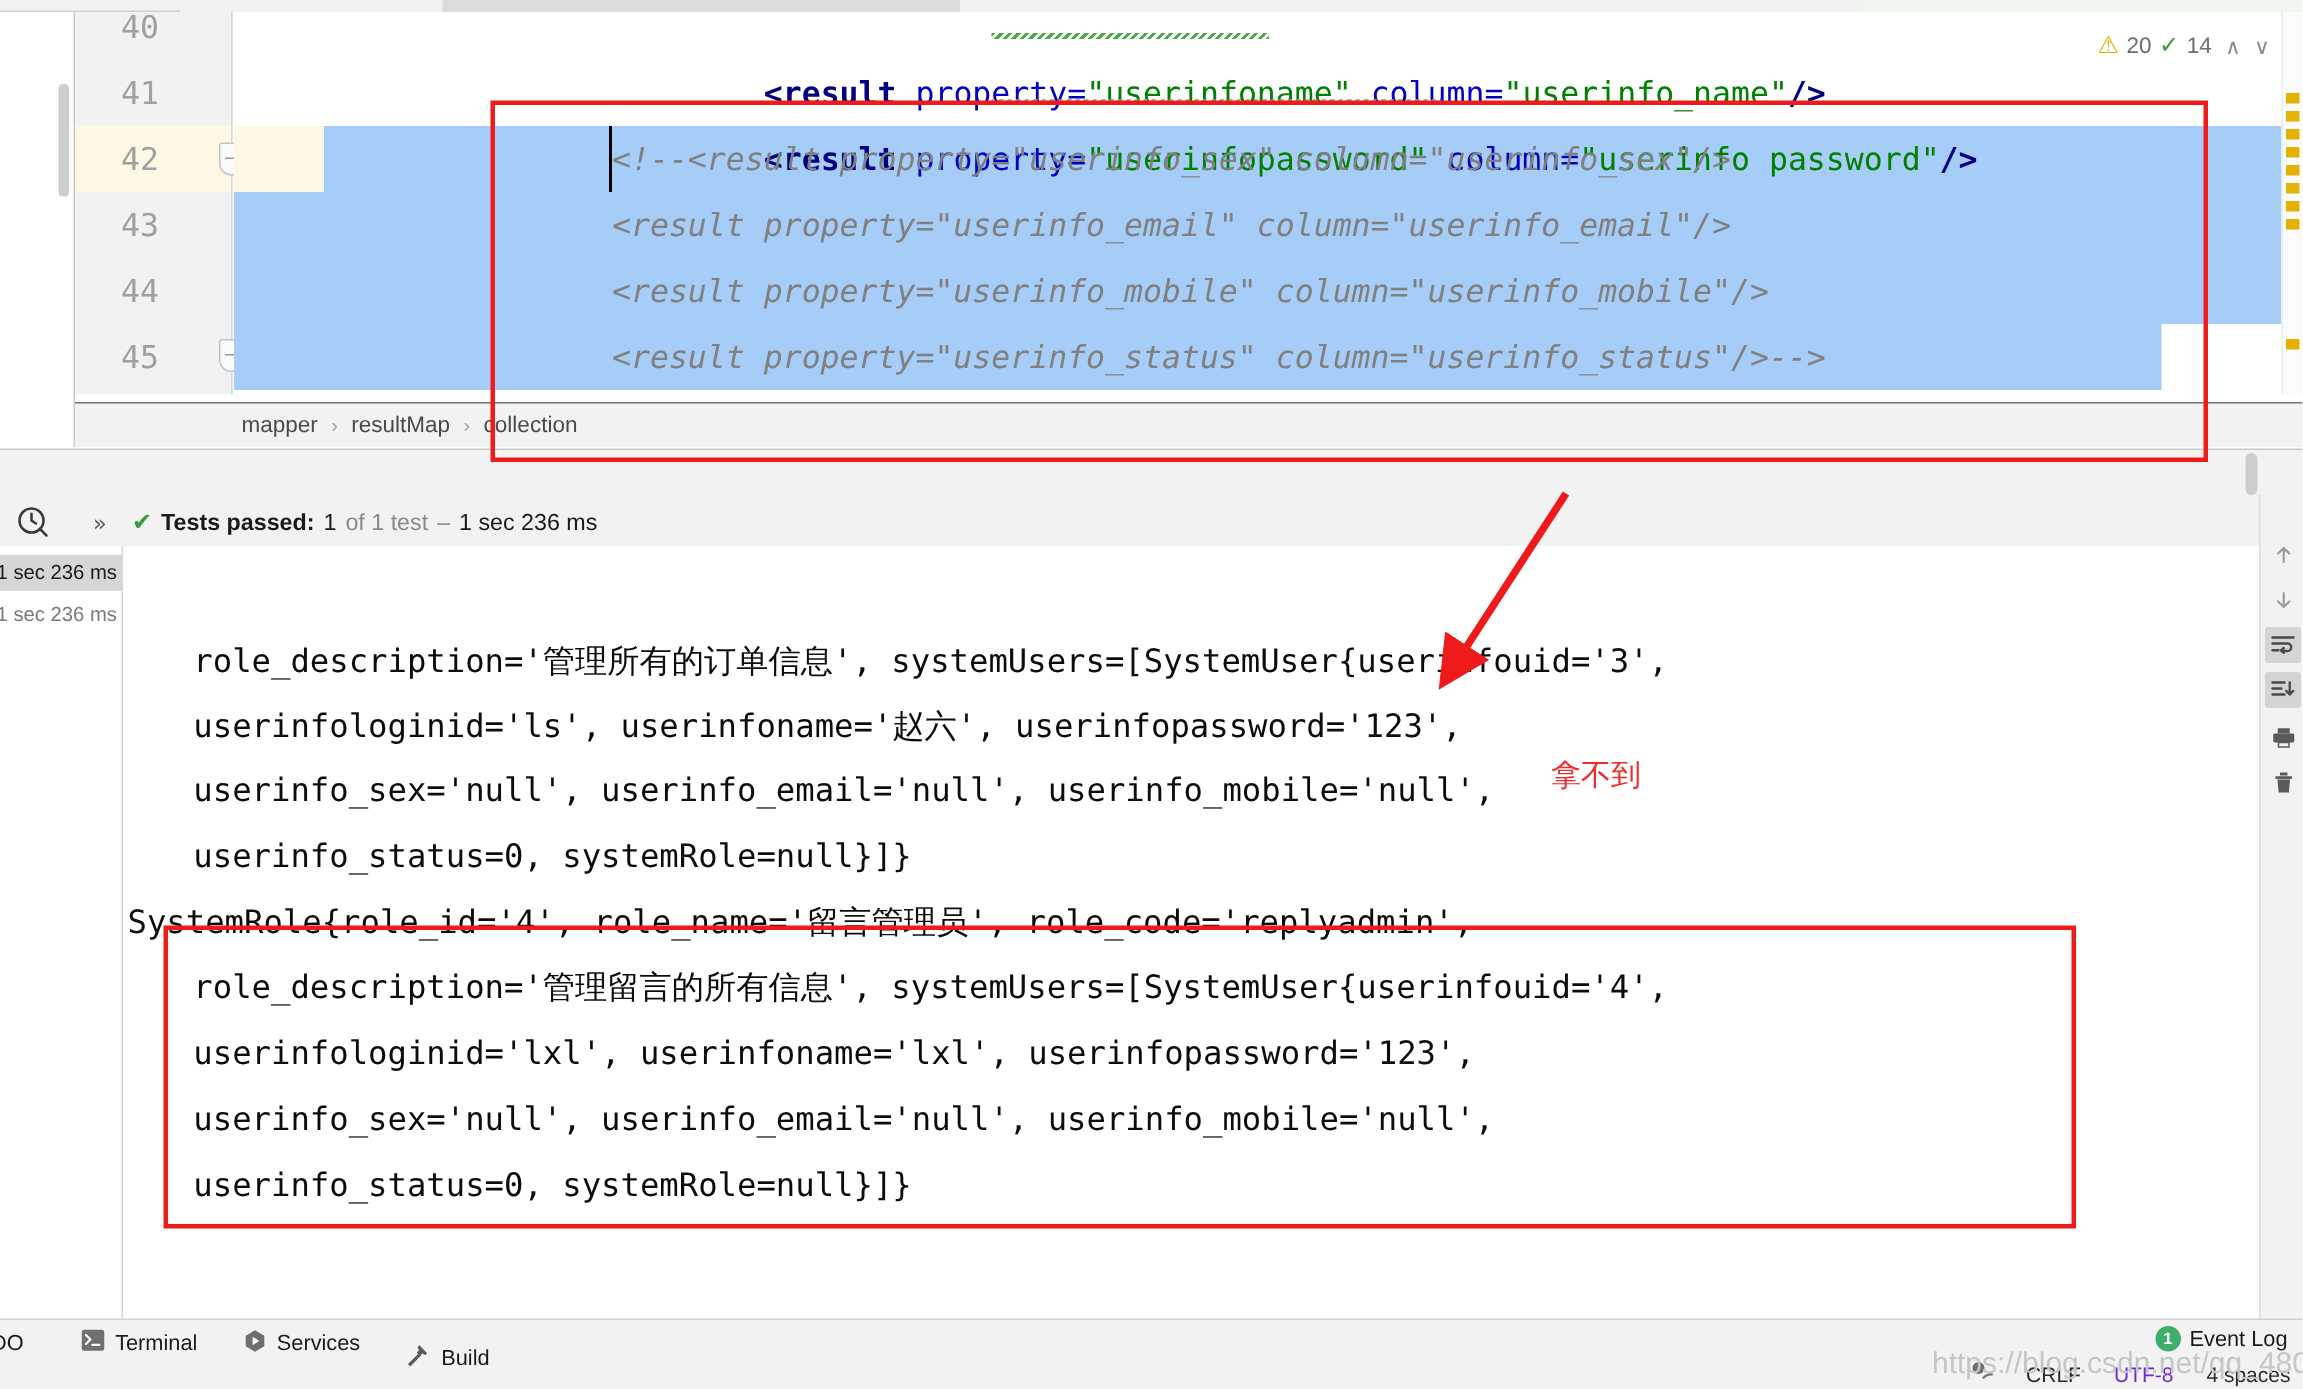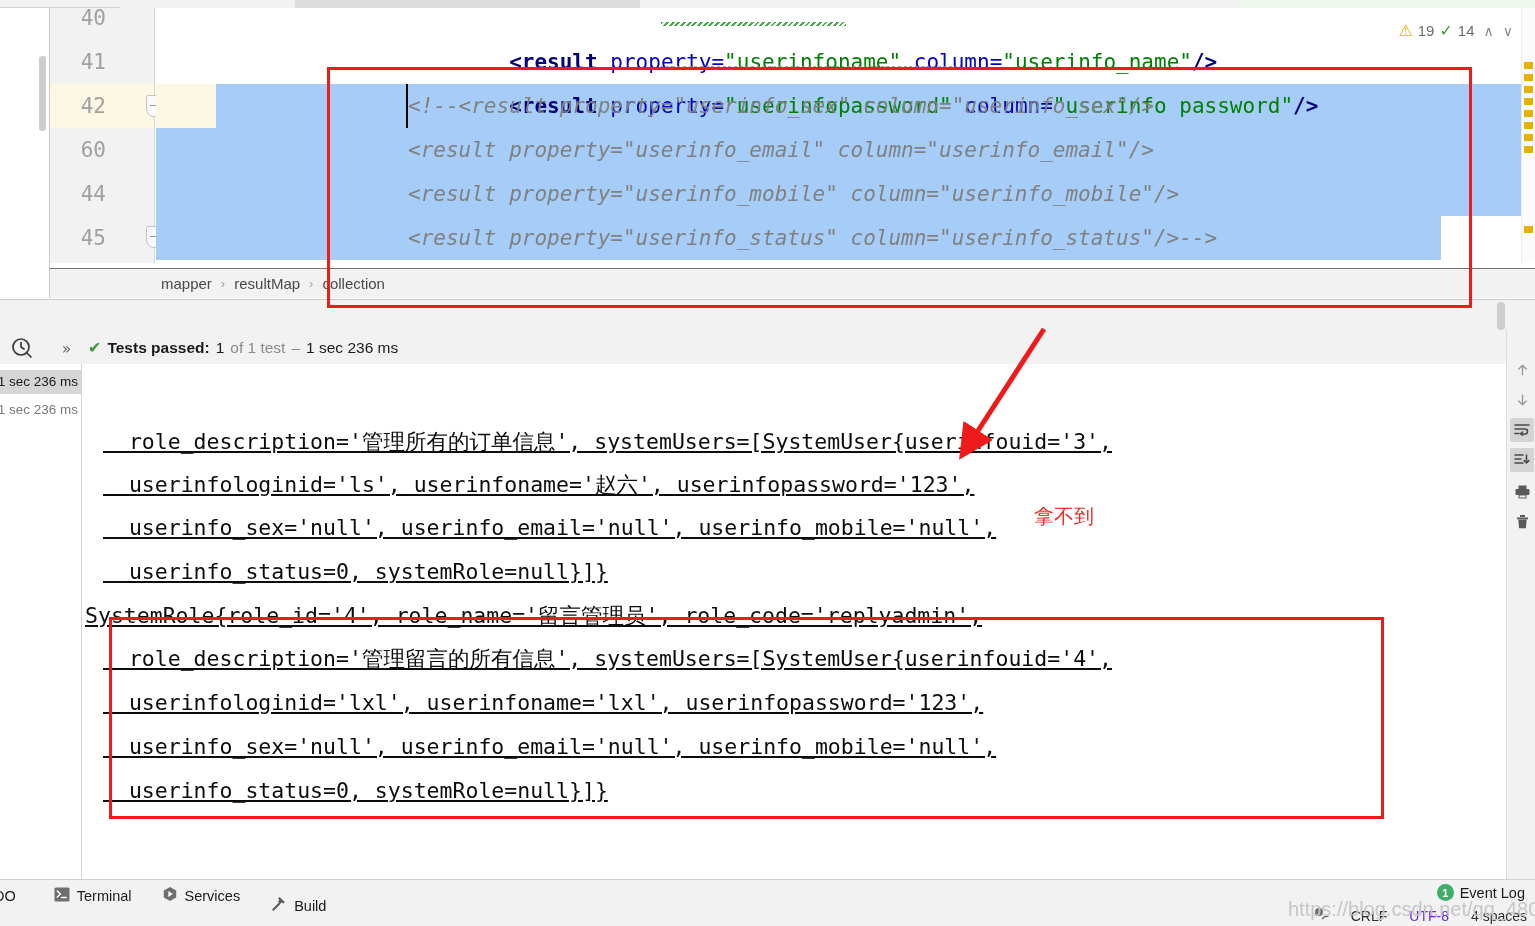--- a/index.html
+++ b/index.html
@@ -147,21 +147,21 @@
   .tt-row.sel { background: #d6d6d6; color: #1a1a1a; }
   .tt-row.plain { color: #7a7a7a; }
 
   .console {
     position: absolute; left: 83px; top: 64px; width: 1422px; height: 515px;
     background: #ffffff; overflow: hidden;
   }
   .console-line {
     position: absolute; left: 0; white-space: pre; height: 44px; line-height: 44px;
     font-family: "DejaVu Sans Mono", monospace;
-    font-size: 21.5px; color: #0c0c0c; text-decoration: underline;
+    font-size: 21.5px; color: #0c0c0c;
   }
 
   
   .run-side {
     position: absolute; left: 1506px; top: 330px; width: 29px; height: 549px;
     background: #f2f2f2; border-left: 1px solid #dcdcdc;
   }
   .side-btn {
     position: absolute; left: 3px; width: 24px; height: 24px;
     display: flex; align-items: center; justify-content: center;
@@ -233,21 +233,21 @@
     <div class="pane-scrollbar"></div>
   </div>
 
   <div class="editor">
 
     <div class="gutter">
       <div class="gutter-hl" style="top:76px;"></div>
       <div class="gutter-line" style="top:-12px;">40</div>
       <div class="gutter-line" style="top:32px;">41</div>
       <div class="gutter-line" style="top:76px;">42</div>
-      <div class="gutter-line" style="top:120px;">60</div>
+      <div class="gutter-line" style="top:120px;">43</div>
       <div class="gutter-line" style="top:164px;">44</div>
       <div class="gutter-line" style="top:208px;">45</div>
       <div class="fold-rail" style="top:0px;height:255px;"></div>
       <div class="fold-marker" style="top:87px;"></div>
       <div class="fold-marker" style="top:218px;"></div>
     </div>
 
     <div class="code-area">
       <div class="row-hl" style="top:76px;"></div>
 
@@ -269,21 +269,21 @@
       <div class="code-line tok-comment" style="top:76px;left:252px;">&lt;!--&lt;result property="userinfo_sex" column="userinfo_sex"/&gt;</div>
       <div class="code-line tok-comment" style="top:120px;left:252px;">&lt;result property="userinfo_email" column="userinfo_email"/&gt;</div>
       <div class="code-line tok-comment" style="top:164px;left:252px;">&lt;result property="userinfo_mobile" column="userinfo_mobile"/&gt;</div>
       <div class="code-line tok-comment" style="top:208px;left:252px;">&lt;result property="userinfo_status" column="userinfo_status"/&gt;--&gt;</div>
 
       <div class="caret" style="left:250px;top:76px;height:44px;"></div>
     </div>
 
     <div class="inspect-badge" style="right:22px;top:14px;">
       <span class="warnicon">⚠</span>
-      <span>19</span>
+      <span>20</span>
       <span class="okicon">✓</span>
       <span>14</span>
       <span class="chev">∧</span>
       <span class="chev">∨</span>
     </div>
 
   </div>
 
   <div class="stripe-col">
     <div class="stripe" style="top:54px;"></div>

